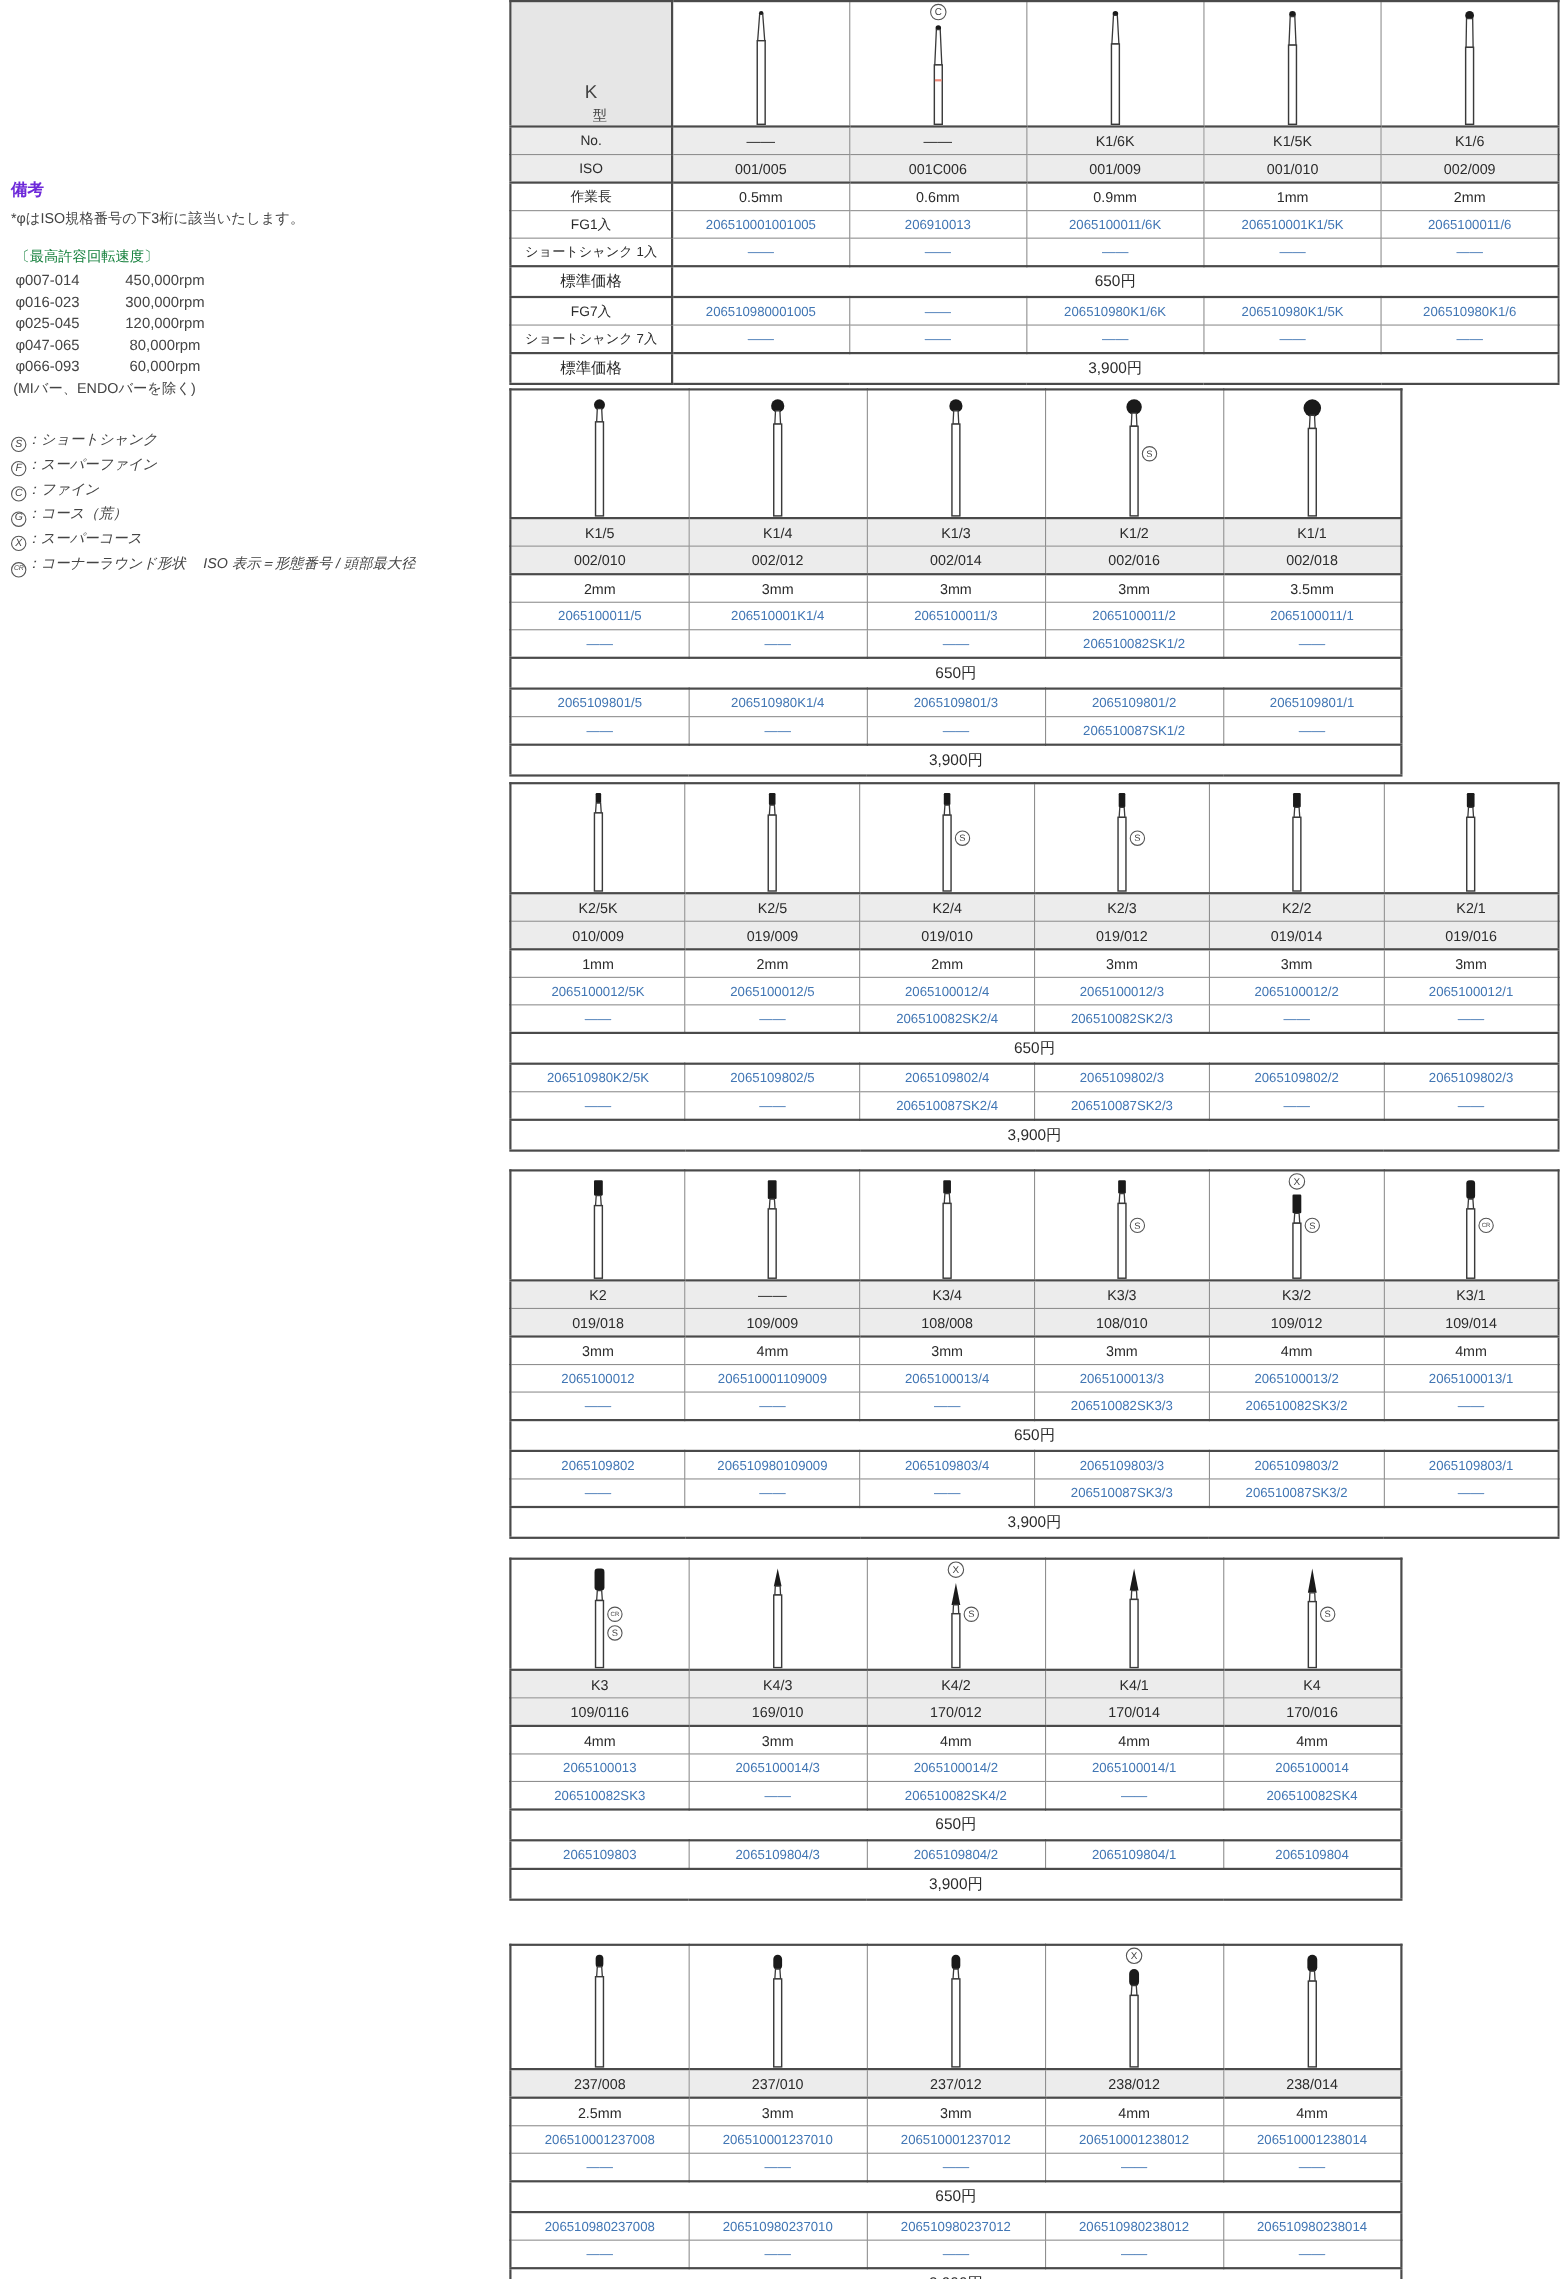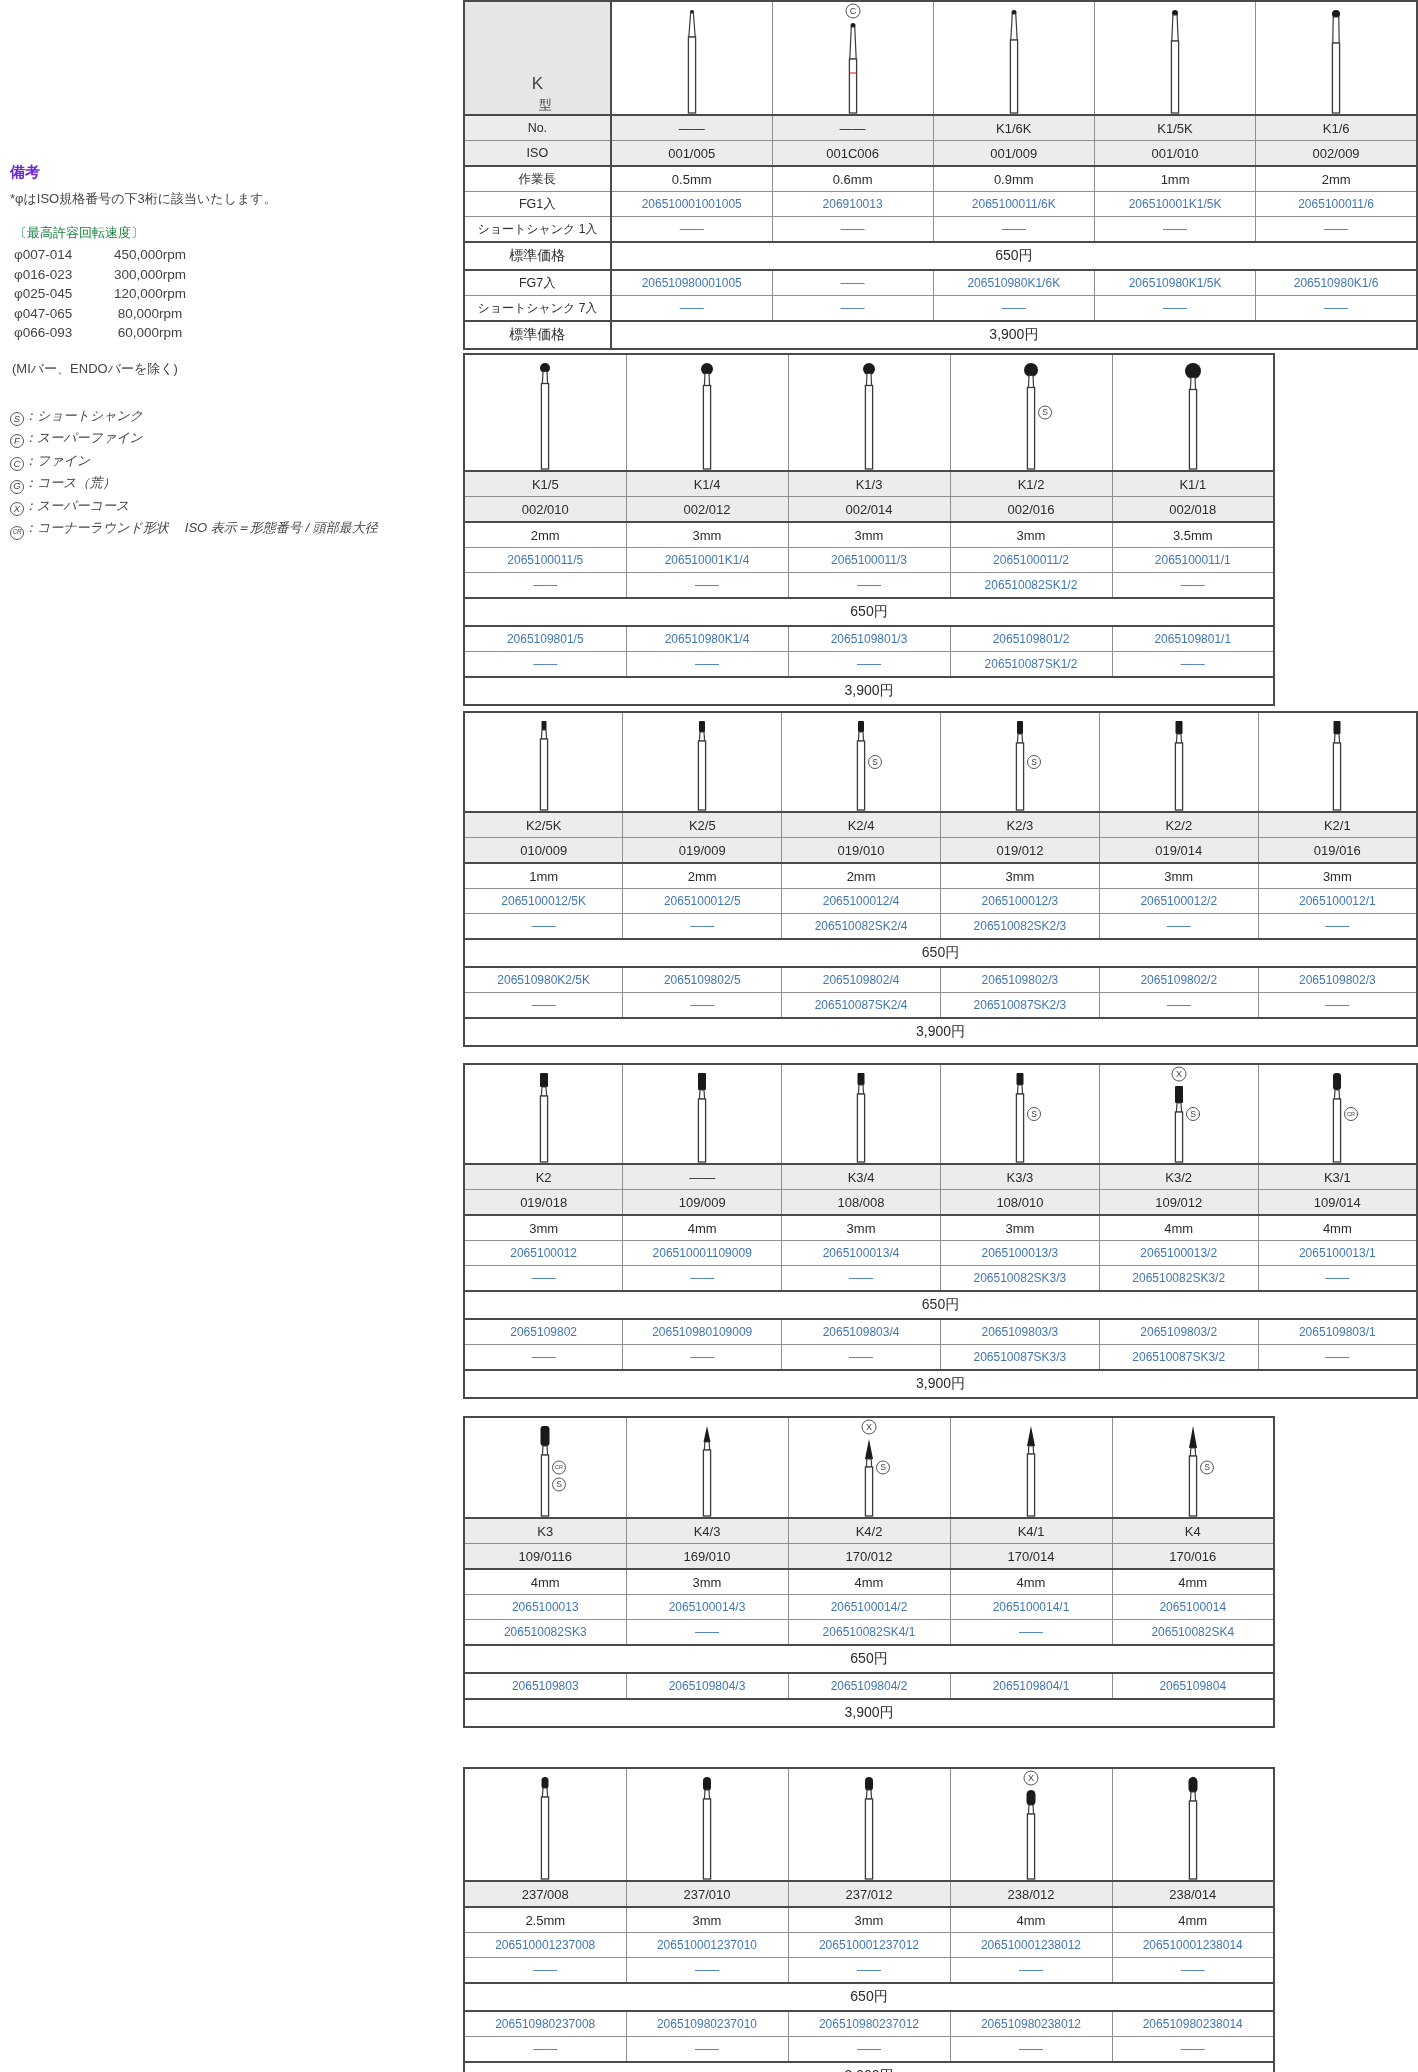--- a/index.html
+++ b/index.html
@@ -6,21 +6,21 @@
   .page{position:relative;width:1418px;height:2072px;background:#fff;overflow:hidden;
         font-family:"Liberation Sans","DejaVu Sans",sans-serif;color:#333;}
   
   .notes{position:absolute;left:10px;top:163px;width:445px;}
   .notes-title{font-size:15px;font-weight:bold;color:#6d28d9;margin:0 0 8px 0;}
   .iso-note{font-size:13px;margin:0 0 16px 0;color:#444;}
   .speed-title{font-size:13px;margin:0 0 3px 4px;color:#15803d;}
   .speed-row{font-size:13.5px;line-height:19.5px;margin-left:4px;color:#444;}
   .speed-row .rng{display:inline-block;width:88px;}
   .speed-row .rpm{display:inline-block;width:96px;text-align:center;}
-  .speed-exc{font-size:13px;line-height:20px;margin:16px 0 0 2px;color:#444;}
+  .speed-exc{font-size:13px;line-height:20px;margin:0 0 0 2px;color:#444;}
   .legend{margin-top:26px;font-style:italic;}
   .legend-row{font-size:13px;line-height:22.6px;color:#444;white-space:nowrap;}
   .csym{display:inline-flex;align-items:center;justify-content:center;width:14px;height:14px;
         border:1px solid #555;border-radius:50%;font-size:9.5px;color:#444;background:#fff;
         vertical-align:-2px;box-sizing:border-box;}
   .csym.cr{font-size:6.3px;letter-spacing:-0.3px;}
   .legend-extra{margin-left:16px;}
   
   #tables{position:absolute;left:463px;top:0;width:955px;height:2072px;}
   table.cat{position:absolute;border-collapse:collapse;table-layout:fixed;background:#fff;
@@ -619,21 +619,21 @@
           <tr>
             <td class="code">2065100013</td>
             <td class="code">2065100014/3</td>
             <td class="code">2065100014/2</td>
             <td class="code">2065100014/1</td>
             <td class="code">2065100014</td>
           </tr>
           <tr>
             <td class="code">206510082SK3</td>
             <td class="code">——</td>
-            <td class="code">206510082SK4/1</td>
+            <td class="code">206510082SK4/2</td>
             <td class="code">——</td>
             <td class="code">206510082SK4</td>
           </tr>
           <tr class="price-row">
             <td class="price" colspan="5">650円</td>
           </tr>
           <tr>
             <td class="code">2065109803</td>
             <td class="code">2065109804/3</td>
             <td class="code">2065109804/2</td>

